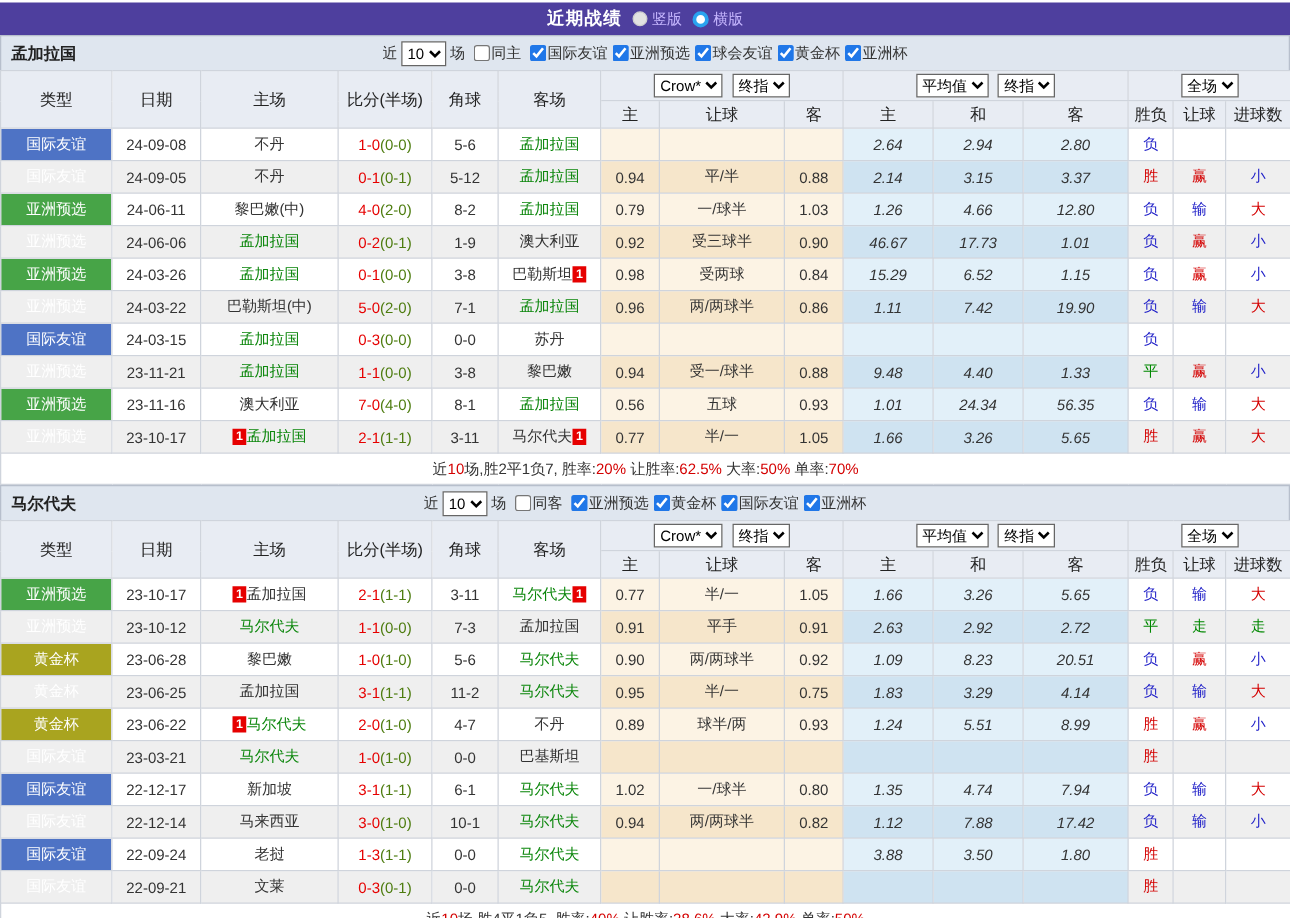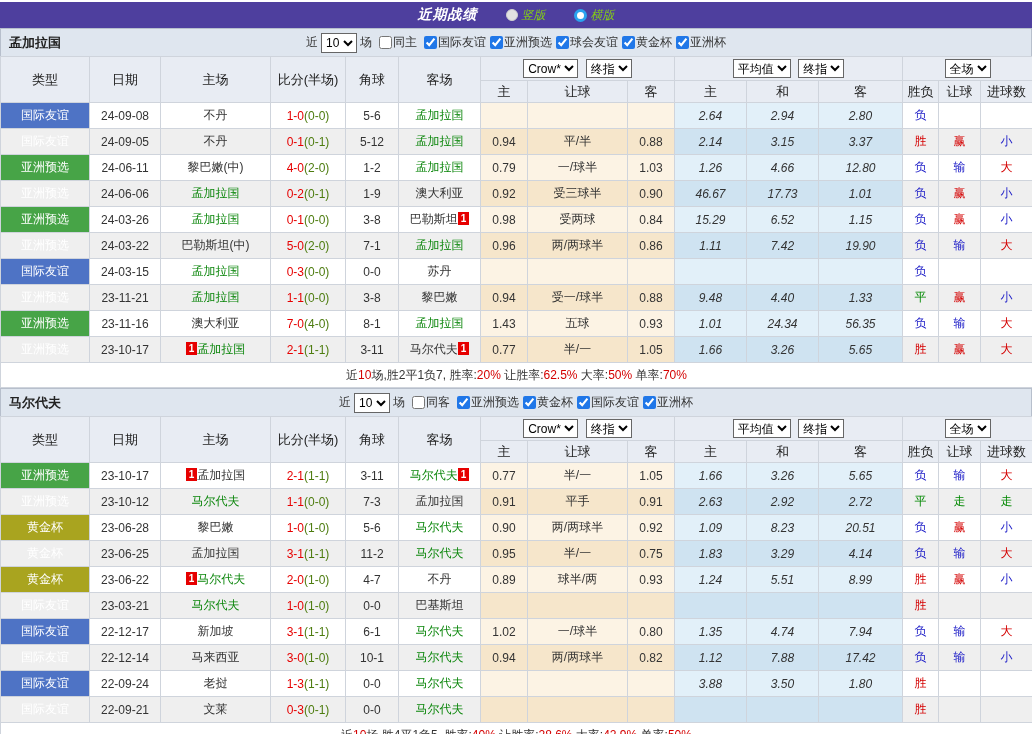--- a/index.html
+++ b/index.html
@@ -1,23 +1,23 @@
 <!DOCTYPE html>
 <html><head>
 <meta charset="utf-8">
 <style>
   html,body{margin:0;padding:0;background:#fff;}
   body{font-family:"Liberation Sans","DejaVu Sans",sans-serif;font-size:12px;color:#333;}
   .page{width:1032px;box-sizing:border-box;}
 
   
   .titlebar{margin-top:2px;height:26px;background:#4e3f9e;color:#fff;
-    display:flex;align-items:center;justify-content:center;gap:28px;font-style:italic;}
+    display:flex;align-items:center;justify-content:center;gap:8px;}
   .titlebar .ttl{font-size:14px;font-weight:bold;letter-spacing:1px;}
-  .opt{display:inline-flex;align-items:center;gap:4px;font-size:12px;cursor:pointer;color:#84cc16;}
+  .opt{display:inline-flex;align-items:center;gap:4px;font-size:12px;cursor:pointer;color:#c4b5fd;}
   .rad{width:12px;height:12px;border-radius:50%;box-sizing:border-box;display:inline-block;}
   .rad.sel{background:#e2e2e2;border:1px solid #cfcfcf;}
   .rad.unsel{background:#fff;border:3px solid #2aa3ef;width:13px;height:13px;}
 
   
   .filter-row{position:relative;height:27px;background:#dfe6ef;border:1px solid #b7bfcc;border-bottom:none;
     display:flex;align-items:center;justify-content:center;gap:3px;}
   .filter-row .team{position:absolute;left:8px;font-weight:bold;font-size:13px;color:#222;}
   .filter-row select{height:20px;font-size:12px;background:#fff;border:1px solid #666;}
   .filter-row label{display:inline-flex;align-items:center;cursor:pointer;}
@@ -178,21 +178,21 @@
           <td class="e-col">3.37</td>
           <td class="c-red">胜</td>
           <td class="c-red">赢</td>
           <td class="c-blue">小</td>
         </tr>
         <tr>
           <td class="type-cell t-green">亚洲预选</td>
           <td>24-06-11</td>
           <td><span>黎巴嫩(中)</span></td>
           <td><span class="score-ft">4-0</span><span class="score-ht">(2-0)</span></td>
-          <td>1-2</td>
+          <td>8-2</td>
           <td><span class="focus">孟加拉国</span></td>
           <td class="a-col">0.79</td>
           <td class="a-col">一/球半</td>
           <td class="a-col">1.03</td>
           <td class="e-col">1.26</td>
           <td class="e-col">4.66</td>
           <td class="e-col">12.80</td>
           <td class="c-blue">负</td>
           <td class="c-blue">输</td>
           <td class="c-red">大</td>
@@ -282,21 +282,21 @@
           <td class="c-red">赢</td>
           <td class="c-blue">小</td>
         </tr>
         <tr>
           <td class="type-cell t-green">亚洲预选</td>
           <td>23-11-16</td>
           <td><span>澳大利亚</span></td>
           <td><span class="score-ft">7-0</span><span class="score-ht">(4-0)</span></td>
           <td>8-1</td>
           <td><span class="focus">孟加拉国</span></td>
-          <td class="a-col">1.43</td>
+          <td class="a-col">0.56</td>
           <td class="a-col">五球</td>
           <td class="a-col">0.93</td>
           <td class="e-col">1.01</td>
           <td class="e-col">24.34</td>
           <td class="e-col">56.35</td>
           <td class="c-blue">负</td>
           <td class="c-blue">输</td>
           <td class="c-red">大</td>
         </tr>
         <tr class="alt">

